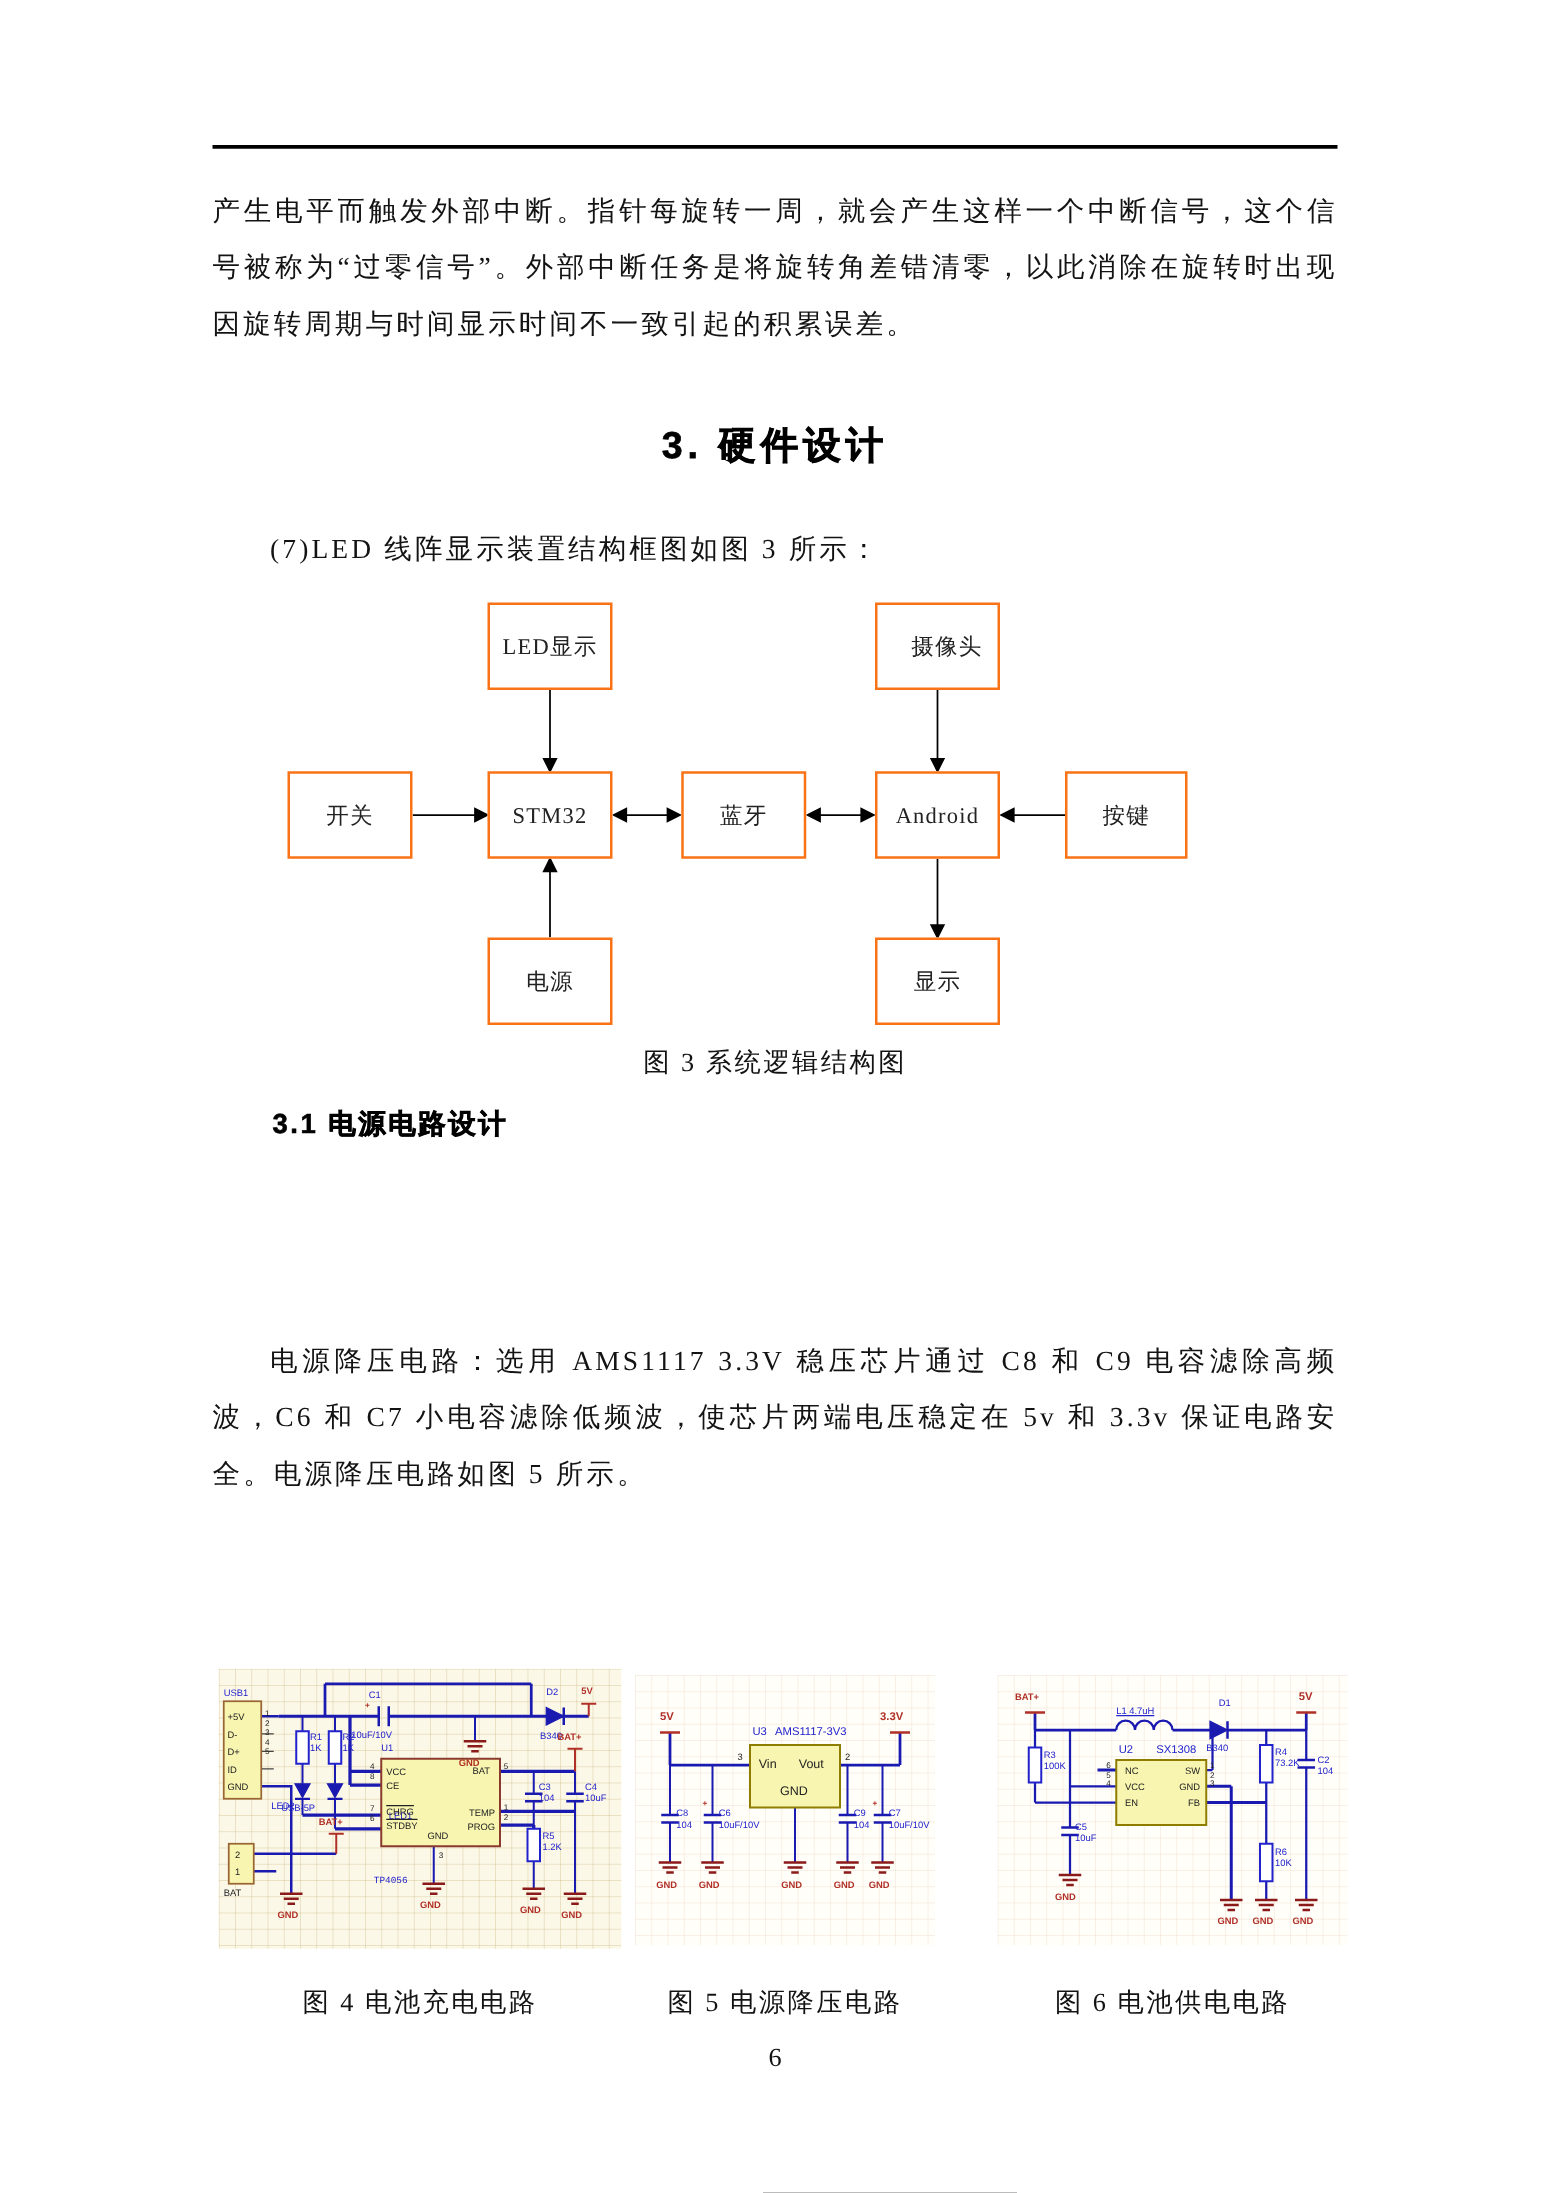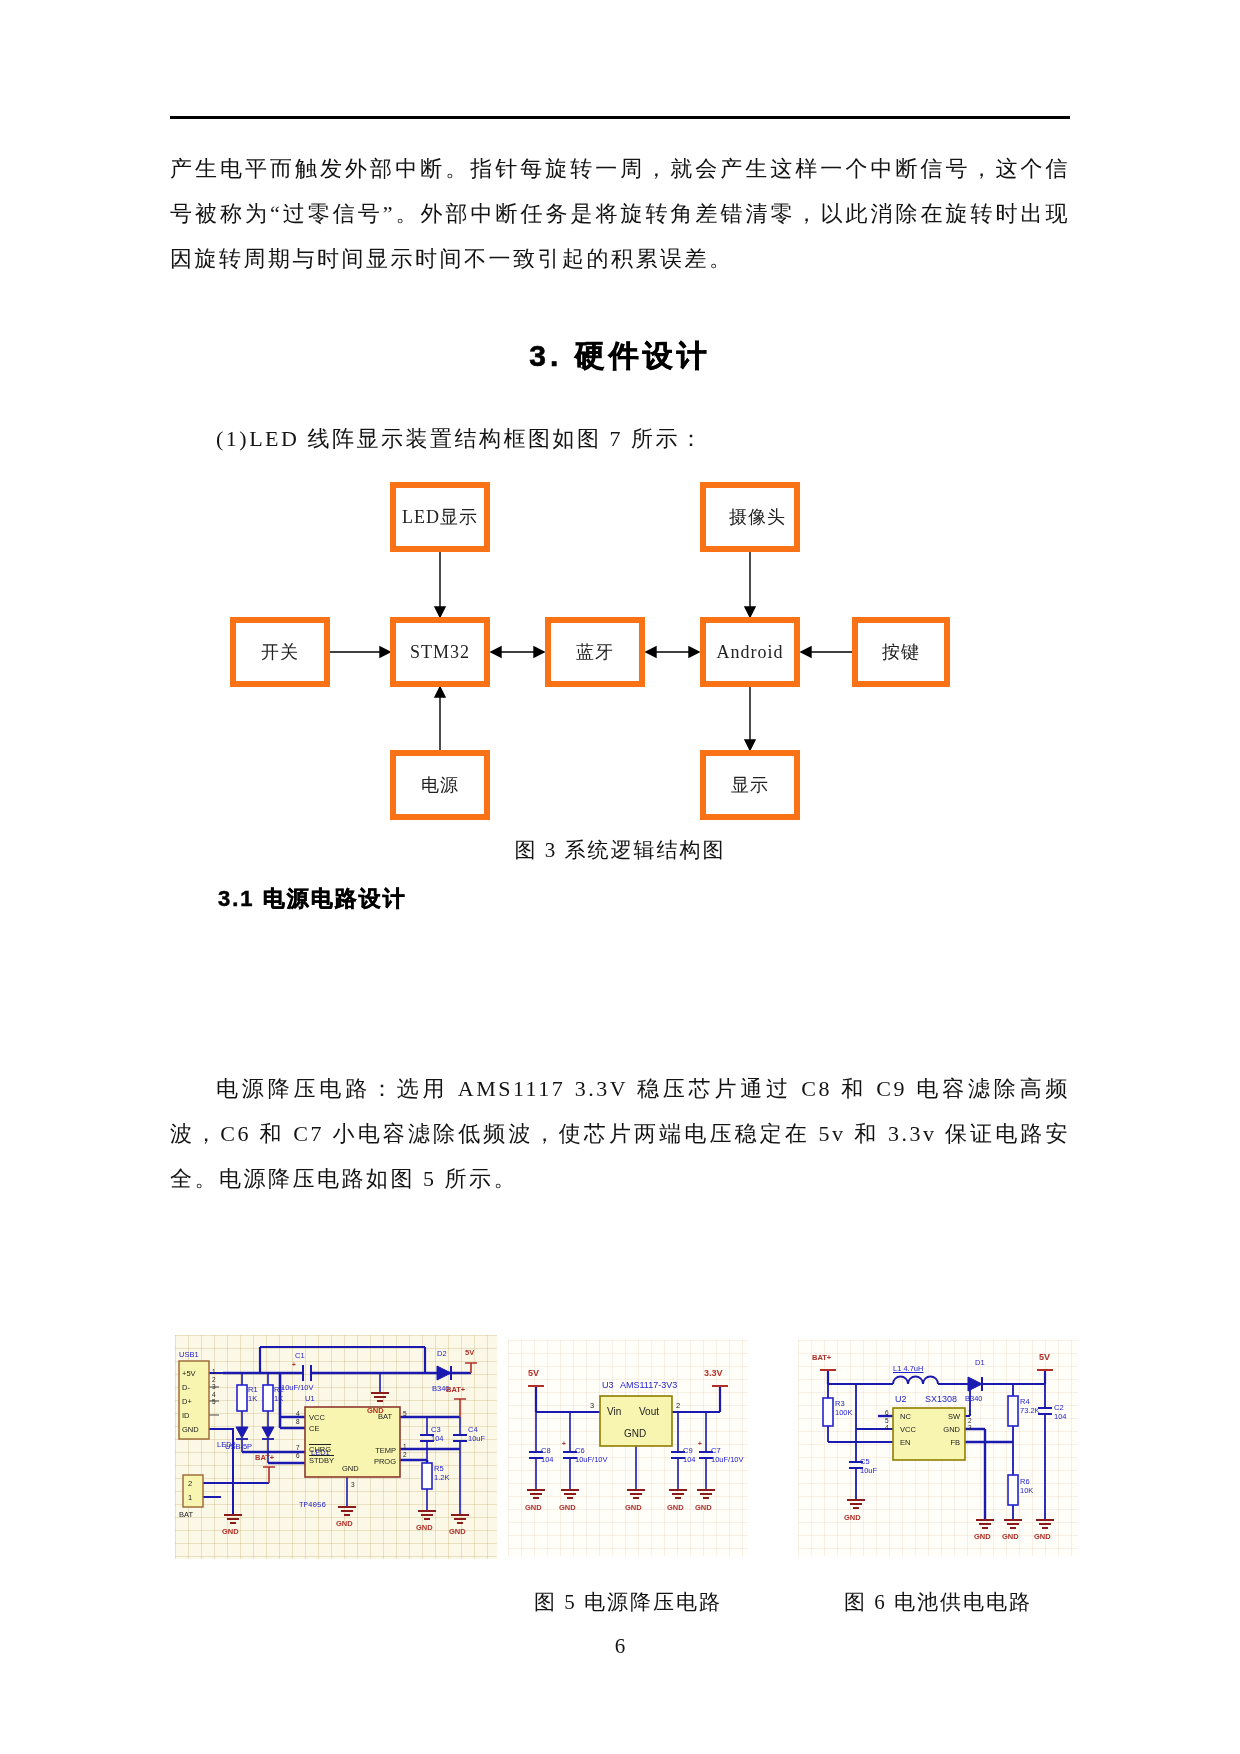--- a/index.html
+++ b/index.html
@@ -12,21 +12,21 @@
   .h-big{position:absolute;left:170px;width:900px;text-align:center;
          font-family:"Liberation Sans", sans-serif;font-weight:700;font-size:30px;
          letter-spacing:4px;color:#000;-webkit-text-stroke:0.6px #000;}
   .h-sub{position:absolute;left:218px;font-family:"Liberation Sans", sans-serif;
          font-weight:700;font-size:22px;letter-spacing:2px;color:#000;-webkit-text-stroke:0.5px #000;}
   .caption{position:absolute;font-size:21px;letter-spacing:2px;color:#131313;}
   .center{text-align:center;}
   
   .bd{position:absolute;left:170px;top:470px;width:900px;height:360px;}
   .bd svg{position:absolute;left:0;top:0;}
-  .box{position:absolute;width:100px;height:70px;border:6px solid #f97316;background:#fff;
+  .box{position:absolute;width:100px;height:70px;border:2px solid #f97316;background:#fff;
        display:flex;align-items:center;justify-content:center;font-size:18px;
        letter-spacing:1px;color:#222;box-sizing:border-box;}
   
   .schem{position:absolute;box-sizing:border-box;}
   .g4{background-color:#FCF8E8;
       background-image:linear-gradient(rgba(195,175,115,.32) 1px, transparent 1px),
                        linear-gradient(90deg, rgba(195,175,115,.32) 1px, transparent 1px);
       background-size:13px 13px;}
   .g5{background-color:#FFFEF8;
       background-image:linear-gradient(rgba(230,205,185,.30) 1px, transparent 1px),
@@ -47,21 +47,21 @@
 <body>
 
 <div class="page">
 
   <div class="rule" style="left:170px;top:116px;width:900px;height:3px;"></div>
 
   <div class="para" style="top:146px;">产生电平而触发外部中断。指针每旋转一周，就会产生这样一个中断信号，这个信号被称为“过零信号”。外部中断任务是将旋转角差错清零，以此消除在旋转时出现因旋转周期与时间显示时间不一致引起的积累误差。</div>
 
   <div class="h-big" style="top:336px;">3. 硬件设计</div>
 
-  <div class="para" style="top:416px;text-indent:46px;">(1)LED 线阵显示装置结构框图如图 7 所示：</div>
+  <div class="para" style="top:416px;text-indent:46px;">(7)LED 线阵显示装置结构框图如图 3 所示：</div>
 
   <div class="bd">
     <svg width="900" height="360" viewBox="0 0 900 360">
       <g stroke="#000" stroke-width="1.4" fill="#000">
         <line x1="270" y1="82" x2="270" y2="137"></line>
           <polygon points="265,137 275,137 270,147"></polygon>
         <line x1="580" y1="82" x2="580" y2="137"></line>
           <polygon points="575,137 585,137 580,147"></polygon>
         <line x1="160" y1="182" x2="210" y2="182"></line>
           <polygon points="210,177 210,187 220,182"></polygon>
@@ -320,18 +320,19 @@
     <span class="lbl blu" style="left:256px;top:64px;">C2
 104</span>
     <span class="lbl blu" style="left:222px;top:138px;">R6
 10K</span>
     <span class="lbl red" style="left:46px;top:174px;">GND</span>
     <span class="lbl red" style="left:176px;top:193px;">GND</span>
     <span class="lbl red" style="left:204px;top:193px;">GND</span>
     <span class="lbl red" style="left:236px;top:193px;">GND</span>
   </div>
 
+  <div class="caption center" style="left:175px;top:1588px;width:322px;">图 4 电池充电电路</div>
   <div class="caption center" style="left:508px;top:1588px;width:240px;">图 5 电源降压电路</div>
   <div class="caption center" style="left:798px;top:1588px;width:280px;">图 6 电池供电电路</div>
 
   <div class="pagenum" style="top:1634px;">6</div>
 
 </div>
 
 </body></html>

